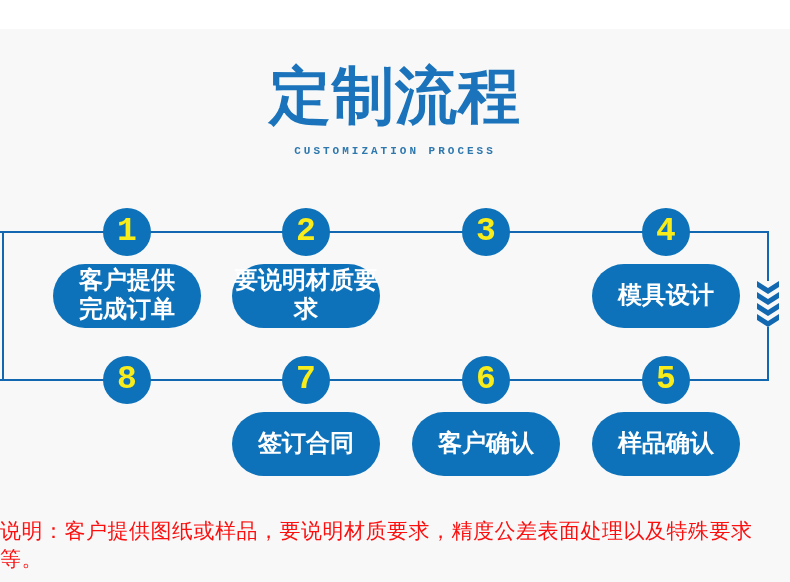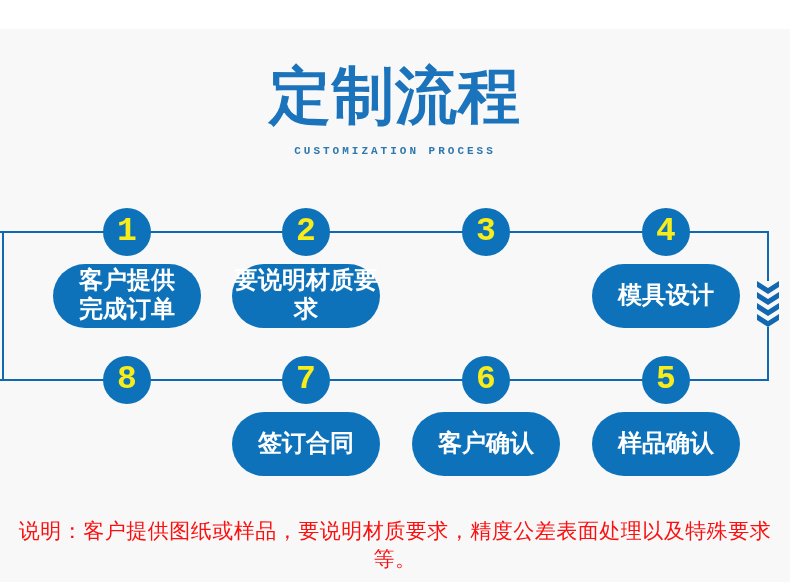--- a/index.html
+++ b/index.html
@@ -54,21 +54,20 @@
     text-align:center;white-space:pre-line;
   }
 
   
   .chevrons{position:absolute;left:756px;top:281px;width:24px;height:46px;background:#f8f8f8;z-index:3;}
   .chevrons svg{display:block;}
 
   
   .note{
     position:absolute;top:517px;left:0;width:790px;
-    text-align:center;
     color:#fb0f0f;font-size:21px;font-weight:500;letter-spacing:0.5px;
   }
 </style>
 </head>
 <body>
 
 <div class="canvas">
   <div class="top-white"></div>
 
   <div class="header">

